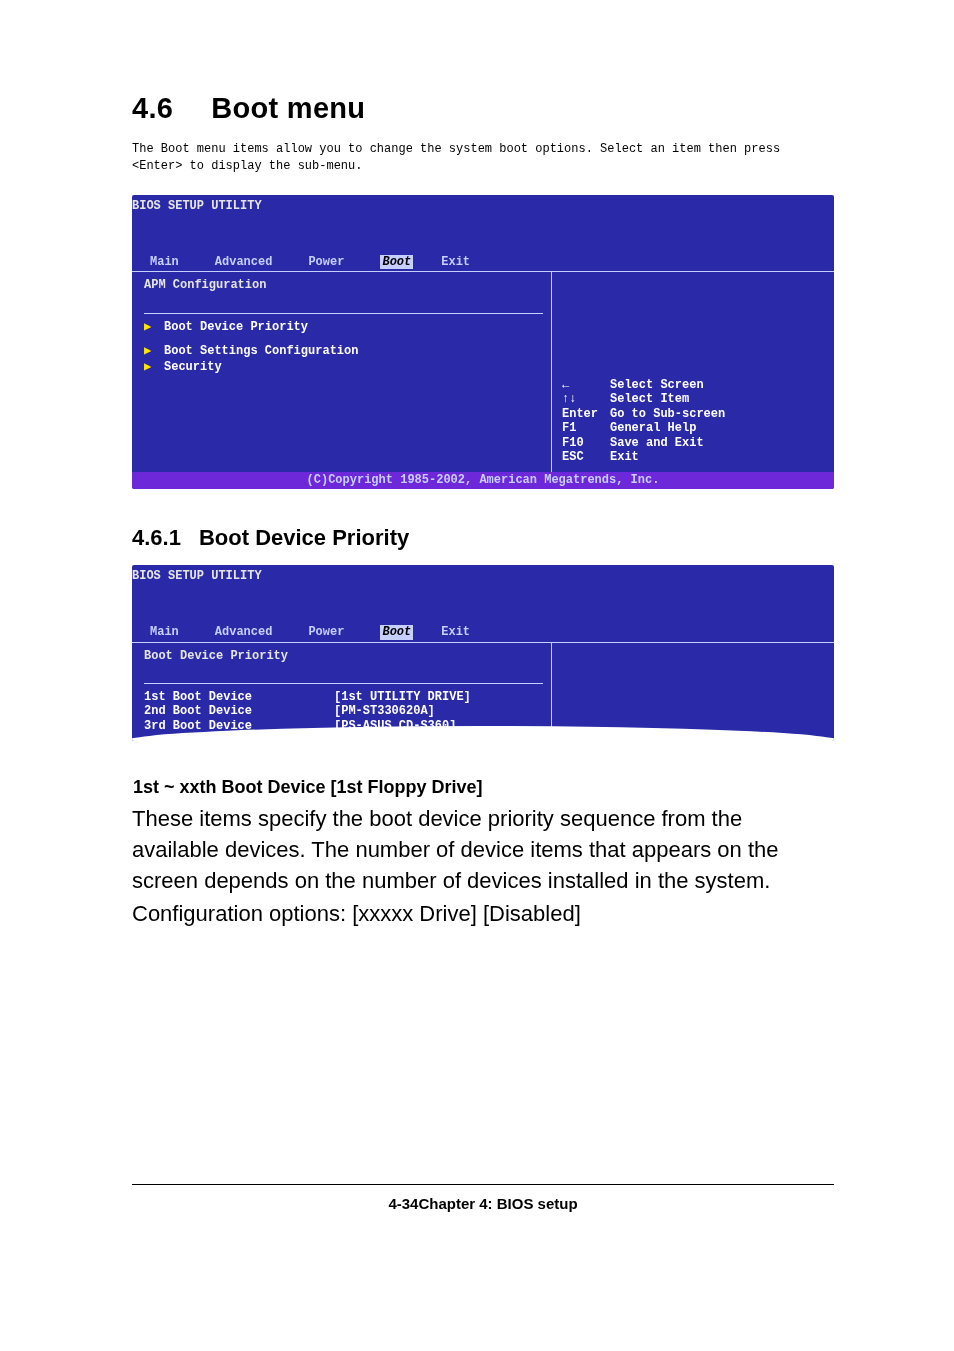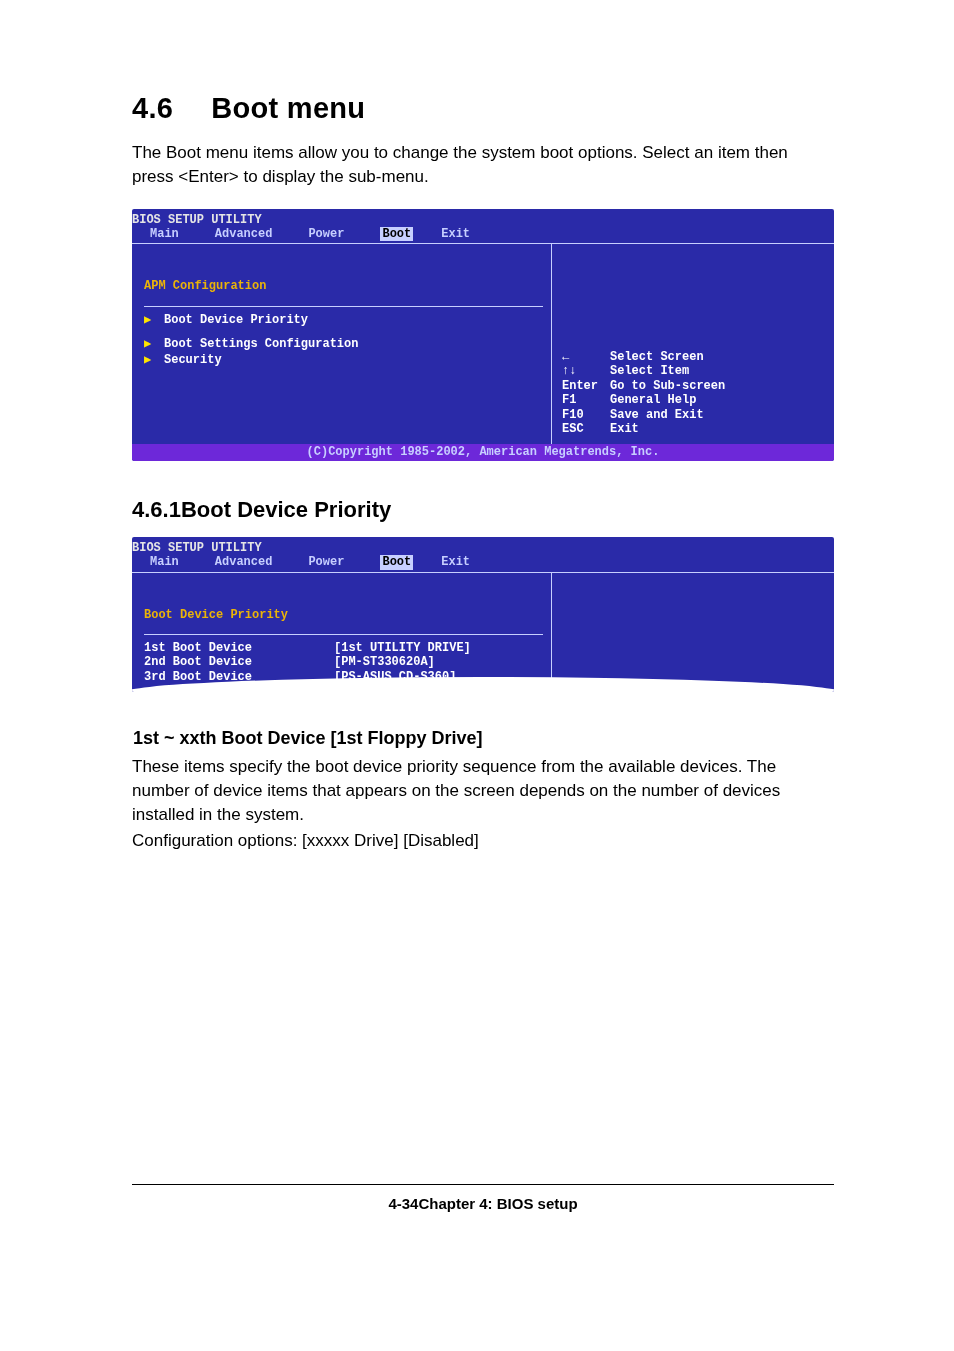--- a/index.html
+++ b/index.html
@@ -16,23 +16,24 @@
       position: relative;
     }
     .section-heading {
       font-size: 29px;
       font-weight: bold;
       margin: 0 0 16px 0;
       letter-spacing: 0.3px;
     }
     .section-num { display: inline-block; margin-right: 38px; }
     .intro {
-      font-size: 17px;
+      font-size: 12px;
       line-height: 1.4;
       margin: 12px 0 20px 0;
+      font-family: Liberation Mono, monospace;
     }
     .bios {
       background: #2a2aa8;
       color: #fff;
       font-family: "Courier New", monospace;
       font-size: 12px;
       font-weight: bold;
       border-radius: 2px;
       overflow: hidden;
       margin-bottom: 36px;
@@ -42,45 +43,44 @@
       text-align: left;
       color: #e5e5e5;
       padding: 4px 0 0 0;
     }
     .bios-tabs {
       display: flex;
       gap: 0;
       padding: 0 18px 2px 18px;
       color: #c7cfff;
     }
-    .bios-tab { display: inline-block; padding: 0 8px 0 0; margin-right: 28px; }
-    .bios-tab.selected { background: #c7cfff; color: #000; padding: 0 2px; }
+    .bios-tab { display: inline-block; padding: 0 8px 0 0; margin-right: 28px; margin-top: 42px; }
+    .bios-tab.selected { background: #c7cfff; color: #000; padding: 0 2px; font-style: italic; }
     .bios-body {
       display: flex;
       border-top: 1px solid #c7cfff;
     }
     .bios-left {
       flex: 0 0 420px;
       border-right: 1px solid #c7cfff;
       padding: 6px 8px 8px 12px;
       min-height: 200px;
     }
     .bios-right {
       flex: 1;
       padding: 6px 10px 8px 10px;
       display: flex;
       flex-direction: column;
       justify-content: flex-end;
     }
     .bios-section-label {
-      color: #eab308;
+      color: #e5e5e5;
       border-bottom: 1px solid #c7cfff;
-      padding-bottom: 12px;
+      padding-bottom: 20px;
       margin-bottom: 6px;
-      margin-top: 29px;
     }
     .bios-item { display: flex; align-items: center; margin-bottom: 1px; }
     .bios-item .arrow { color: #ffe600; margin-right: 10px; width: 10px; }
     .bios-item .label { color: #fff; }
     .bios-item.spaced { margin-top: 10px; }
     .help-table { color: #fff; }
     .help-row { display: flex; }
     .help-key { width: 48px; }
     .help-key.icon { font-size: 12px; }
     .bios-footer {
@@ -89,21 +89,21 @@
       color: #c7cfff;
       padding: 1px 8px;
       border-bottom-left-radius: 2px;
       border-bottom-right-radius: 2px;
     }
     .sub-heading {
       font-size: 22px;
       font-weight: bold;
       margin: 0 0 14px 0;
     }
-    .sub-num { display: inline-block; }
+    .sub-num { display: inline-block; margin-right: 18px; }
     .bios2 {
       background: #2a2aa8;
       color: #fff;
       font-family: "Courier New", monospace;
       font-size: 12px;
       font-weight: bold;
       border-radius: 2px;
       overflow: hidden;
       margin-bottom: 36px;
       line-height: 1.2;
@@ -131,21 +131,21 @@
       border-top-right-radius: 50% 100%;
       transform: scaleY(0.4);
       transform-origin: bottom center;
     }
     .topic-heading {
       font-size: 18px;
       font-weight: bold;
       margin: 0 0 6px 1px;
     }
     .body-text {
-      font-size: 17px;
+      font-size: 22px;
       line-height: 1.4;
       margin: 0 0 2px 0;
     }
     .page-footer {
       position: absolute;
       left: 132px;
       right: 120px;
       bottom: 50px;
       display: flex;
       justify-content: center;

